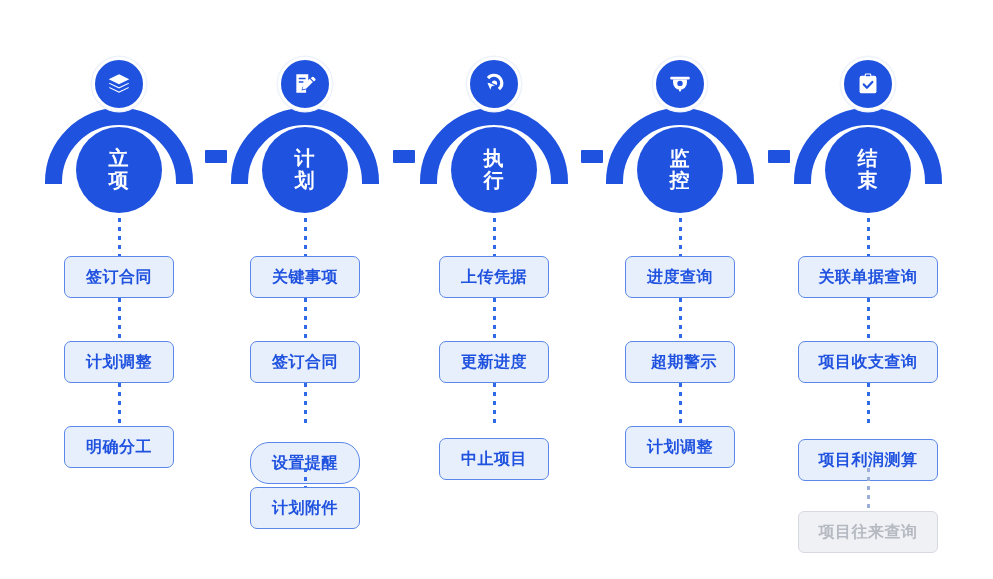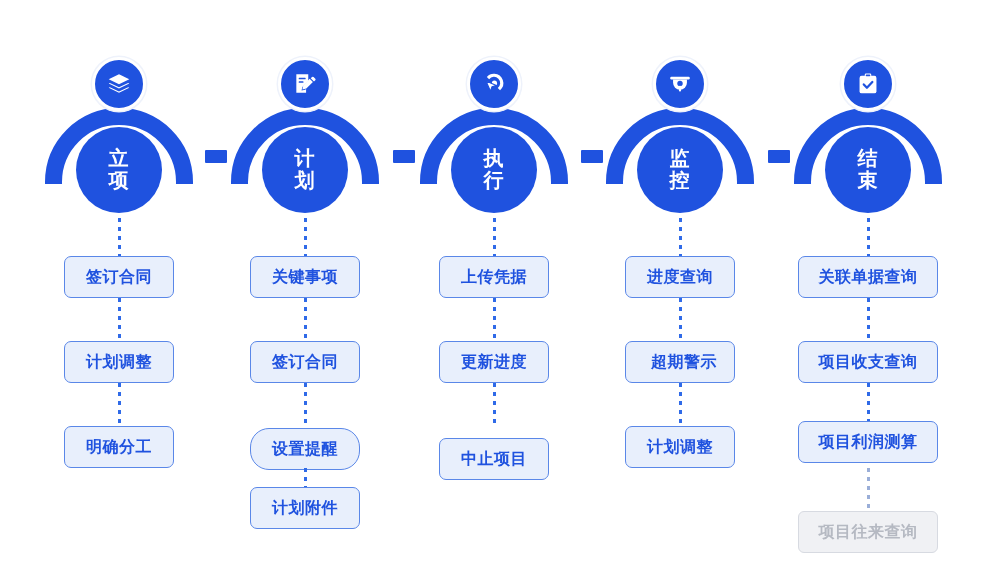--- a/index.html
+++ b/index.html
@@ -188,21 +188,21 @@
     <rect x="6.2" y="9.4" width="4.4" height="1.5" rx="0.5" fill="#1f52df"></rect>
     <path d="M19.9 5.6l1.6 1.6a1 1 0 0 1 0 1.4l-1.2 1.2-3-3 1.2-1.2a1 1 0 0 1 1.4 0Z" fill="#fff"></path>
     <path d="M16.3 7.1l3 3-6.1 6.1-3.6.8.8-3.6 5.9-6.3Z" fill="#fff"></path>
   </svg>
       </div>
       <div class="vdots" style="top: 218px; height: 38px;"></div>
       <div class="card w-narrow" style="top: 256px;">关键事项</div>
       <div class="vdots" style="top: 298px; height: 43px;"></div>
       <div class="card w-narrow" style="top: 341px;">签订合同</div>
       <div class="vdots" style="top: 383px; height: 43px;"></div>
-      <div class="card w-narrow" style="top: 428px; border-radius: 19px;">设置提醒</div>
+      <div class="card w-narrow" style="top: 442px; border-radius: 19px;">设置提醒</div>
       <div class="vdots" style="top: 468px; height: 43px;"></div>
       <div class="card w-narrow" style="top: 487px;">计划附件</div>
     </div>
     <div class="stage-col" style="left: 394px;">
       <div class="arc-wrap">
         <div class="arc-ring"></div>
       </div>
       <div class="stage-circle">
         <span class="ch">执</span>
         <span class="ch">行</span>
@@ -258,17 +258,17 @@
     <rect x="9" y="2.3" width="6" height="3.6" rx="1.1" fill="#fff"></rect>
     <rect x="9.9" y="3.3" width="4.2" height="1.5" rx="0.6" fill="#1f52df"></rect>
     <path d="M8.1 12.4l2.9 3 5-5.2" stroke="#1f52df" stroke-width="2.1" stroke-linecap="round" stroke-linejoin="round" fill="none"></path>
   </svg>
       </div>
       <div class="vdots" style="top: 218px; height: 38px;"></div>
       <div class="card w-wide" style="top: 256px;">关联单据查询</div>
       <div class="vdots" style="top: 298px; height: 43px;"></div>
       <div class="card w-wide" style="top: 341px;">项目收支查询</div>
       <div class="vdots" style="top: 383px; height: 43px;"></div>
-      <div class="card w-wide" style="top: 421px;">项目利润测算</div>
+      <div class="card w-wide" style="top: 439px;">项目利润测算</div>
       <div class="vdots muted" style="top: 468px; height: 43px;"></div>
       <div class="card w-wide disabled" style="top: 511px;">项目往来查询</div>
     </div>
   </div>
 
 </body></html>

